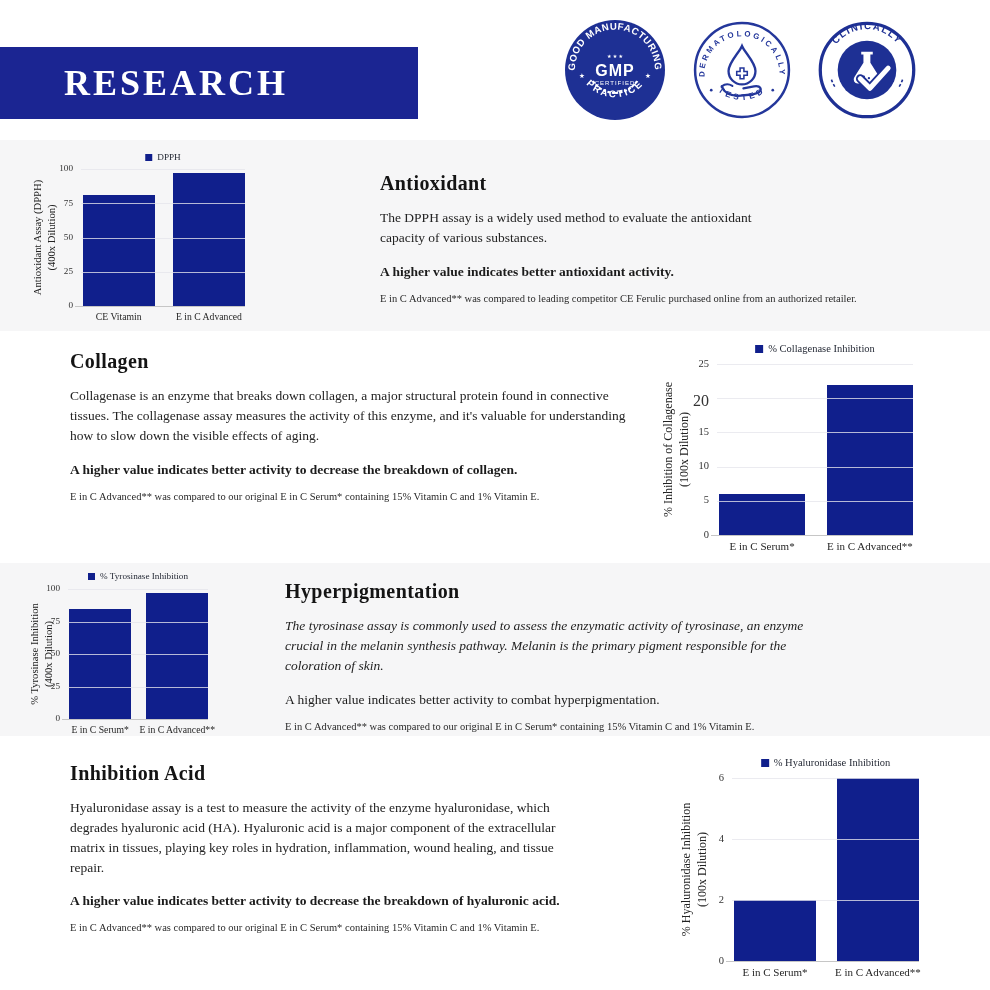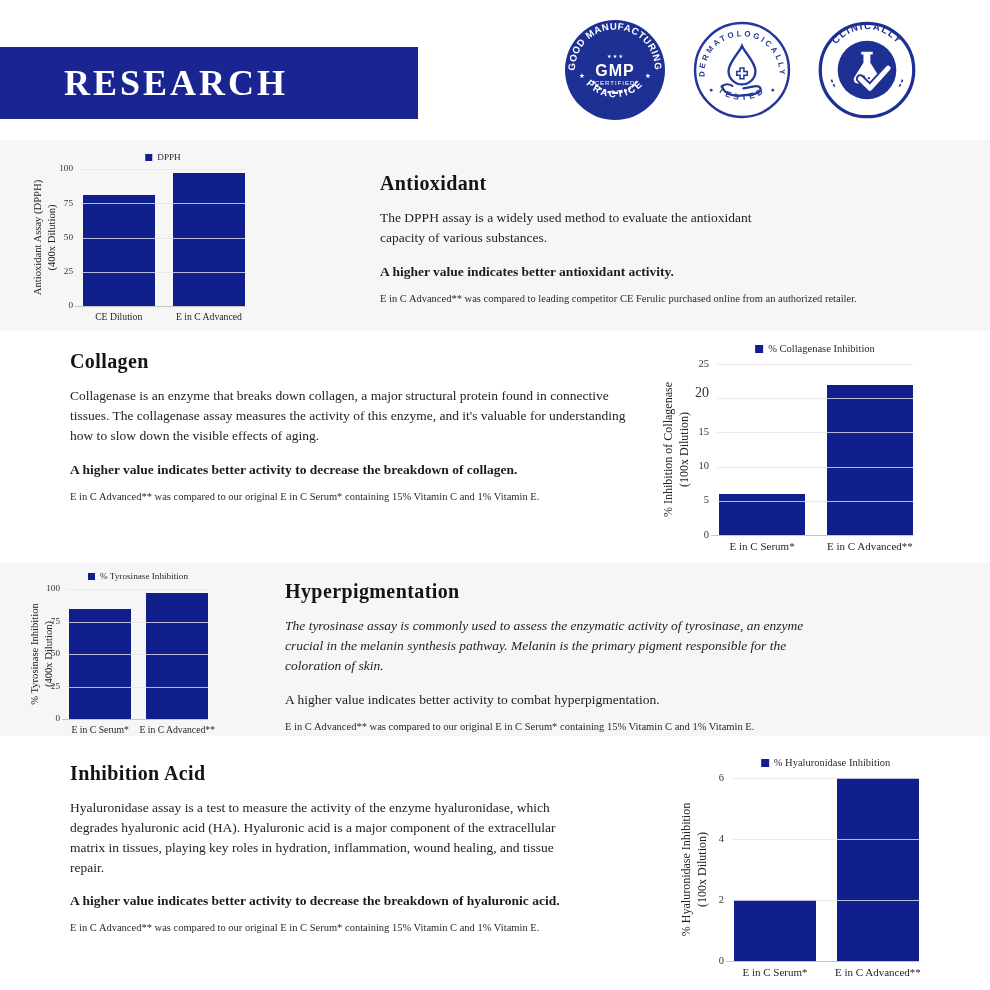--- a/index.html
+++ b/index.html
@@ -132,21 +132,21 @@
       <div class="ctick" style="left:16px;top:118.0px;width:32px;font-size:9.2px">25</div>
       <div class="cgrid" style="left:56px;top:123.8px;width:164px"></div>
       <div class="ctick" style="left:16px;top:83.8px;width:32px;font-size:9.2px">50</div>
       <div class="cgrid" style="left:56px;top:89.5px;width:164px"></div>
       <div class="ctick" style="left:16px;top:49.5px;width:32px;font-size:9.2px">75</div>
       <div class="cgrid" style="left:56px;top:55.3px;width:164px"></div>
       <div class="ctick" style="left:16px;top:15.3px;width:32px;font-size:9.2px">100</div>
       <div class="cgrid" style="left:56px;top:21.0px;width:164px"></div>
       <div class="cbase" style="left:50px;top:158px;width:170px"></div>
       <div class="cbar" style="left:57.6px;top:47.0px;width:72.2px;height:111.0px"></div>
-      <div class="ccat" style="left:93.7px;top:163px;font-size:9.7px">CE Dilution</div>
+      <div class="ccat" style="left:93.7px;top:163px;font-size:9.7px">CE Vitamin</div>
       <div class="cbar" style="left:147.8px;top:25.1px;width:72.2px;height:132.9px"></div>
       <div class="ccat" style="left:183.9px;top:163px;font-size:9.7px">E in C Advanced</div>
     </div>
   <div class="sect" style="left:380px;top:172px;width:600px;">
     <h2>Antioxidant</h2>
     <p class="body" style="width:372px;">The DPPH assay is a widely used method to evaluate the antioxidant capacity of various substances.</p>
     <p class="note">A higher value indicates better antioxidant activity.</p>
     <p class="foot">E in C Advanced**  was compared to leading competitor CE Ferulic purchased online from an authorized retailer.</p>
   </div>
 
@@ -163,21 +163,21 @@
       </div>
       <div class="cylab" style="left:6px;top:197px;width:171px;
         font-size:12.0px;line-height:15.5px">% Inhibition of Collagenase<br>(100x Dilution)</div>
       <div class="ctick" style="left:22px;top:190.5px;width:32px;font-size:10.5px">0</div>
       <div class="ctick" style="left:22px;top:156.3px;width:32px;font-size:10.5px">5</div>
       <div class="cgrid" style="left:62px;top:162.8px;width:196px"></div>
       <div class="ctick" style="left:22px;top:122.1px;width:32px;font-size:10.5px">10</div>
       <div class="cgrid" style="left:62px;top:128.6px;width:196px"></div>
       <div class="ctick" style="left:22px;top:87.9px;width:32px;font-size:10.5px">15</div>
       <div class="cgrid" style="left:62px;top:94.4px;width:196px"></div>
-      <div class="ctick" style="left:22px;top:47px;width:32px;font-size:14px">20</div>
+      <div class="ctick" style="left:22px;top:54px;width:32px;font-size:16px">20</div>
       <div class="cgrid" style="left:62px;top:60.2px;width:196px"></div>
       <div class="ctick" style="left:22px;top:19.5px;width:32px;font-size:10.5px">25</div>
       <div class="cgrid" style="left:62px;top:26.0px;width:196px"></div>
       <div class="cbase" style="left:56px;top:197px;width:202px"></div>
       <div class="cbar" style="left:64.0px;top:156.0px;width:86.2px;height:41.0px"></div>
       <div class="ccat" style="left:107.1px;top:202px;font-size:11.0px">E in C Serum*</div>
       <div class="cbar" style="left:171.8px;top:46.5px;width:86.2px;height:150.5px"></div>
       <div class="ccat" style="left:214.9px;top:202px;font-size:11.0px">E in C Advanced**</div>
     </div>
 

